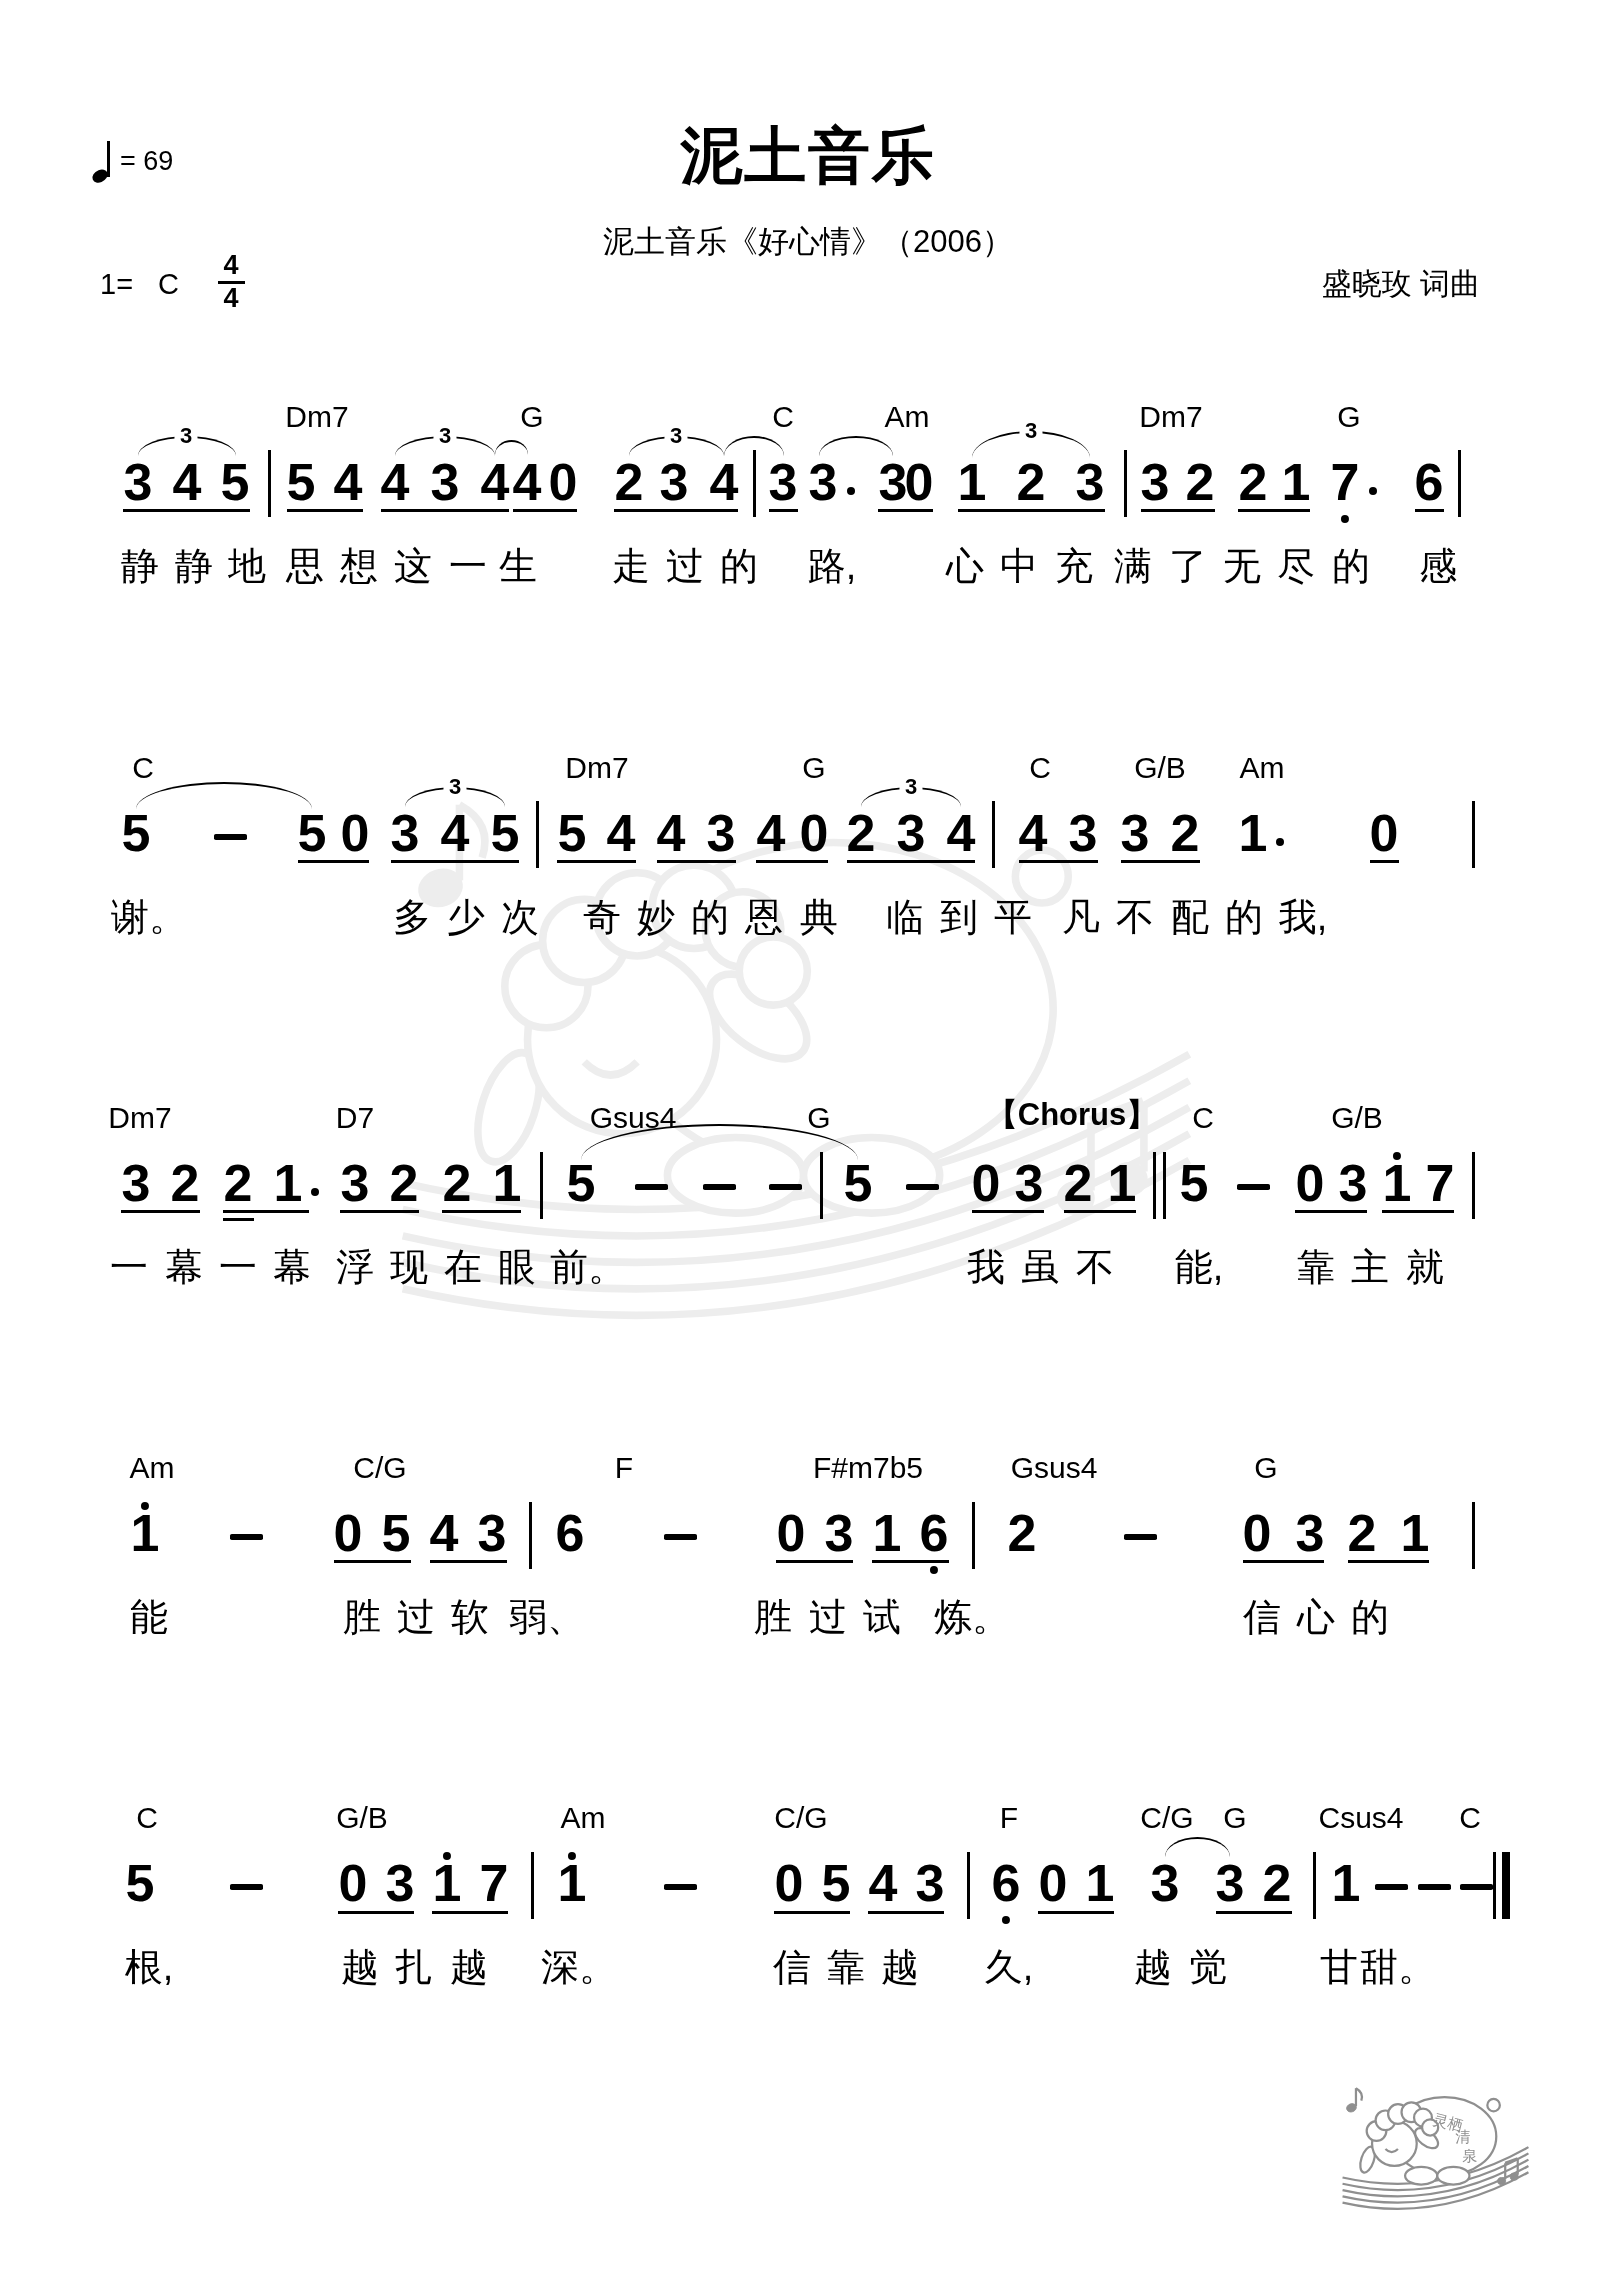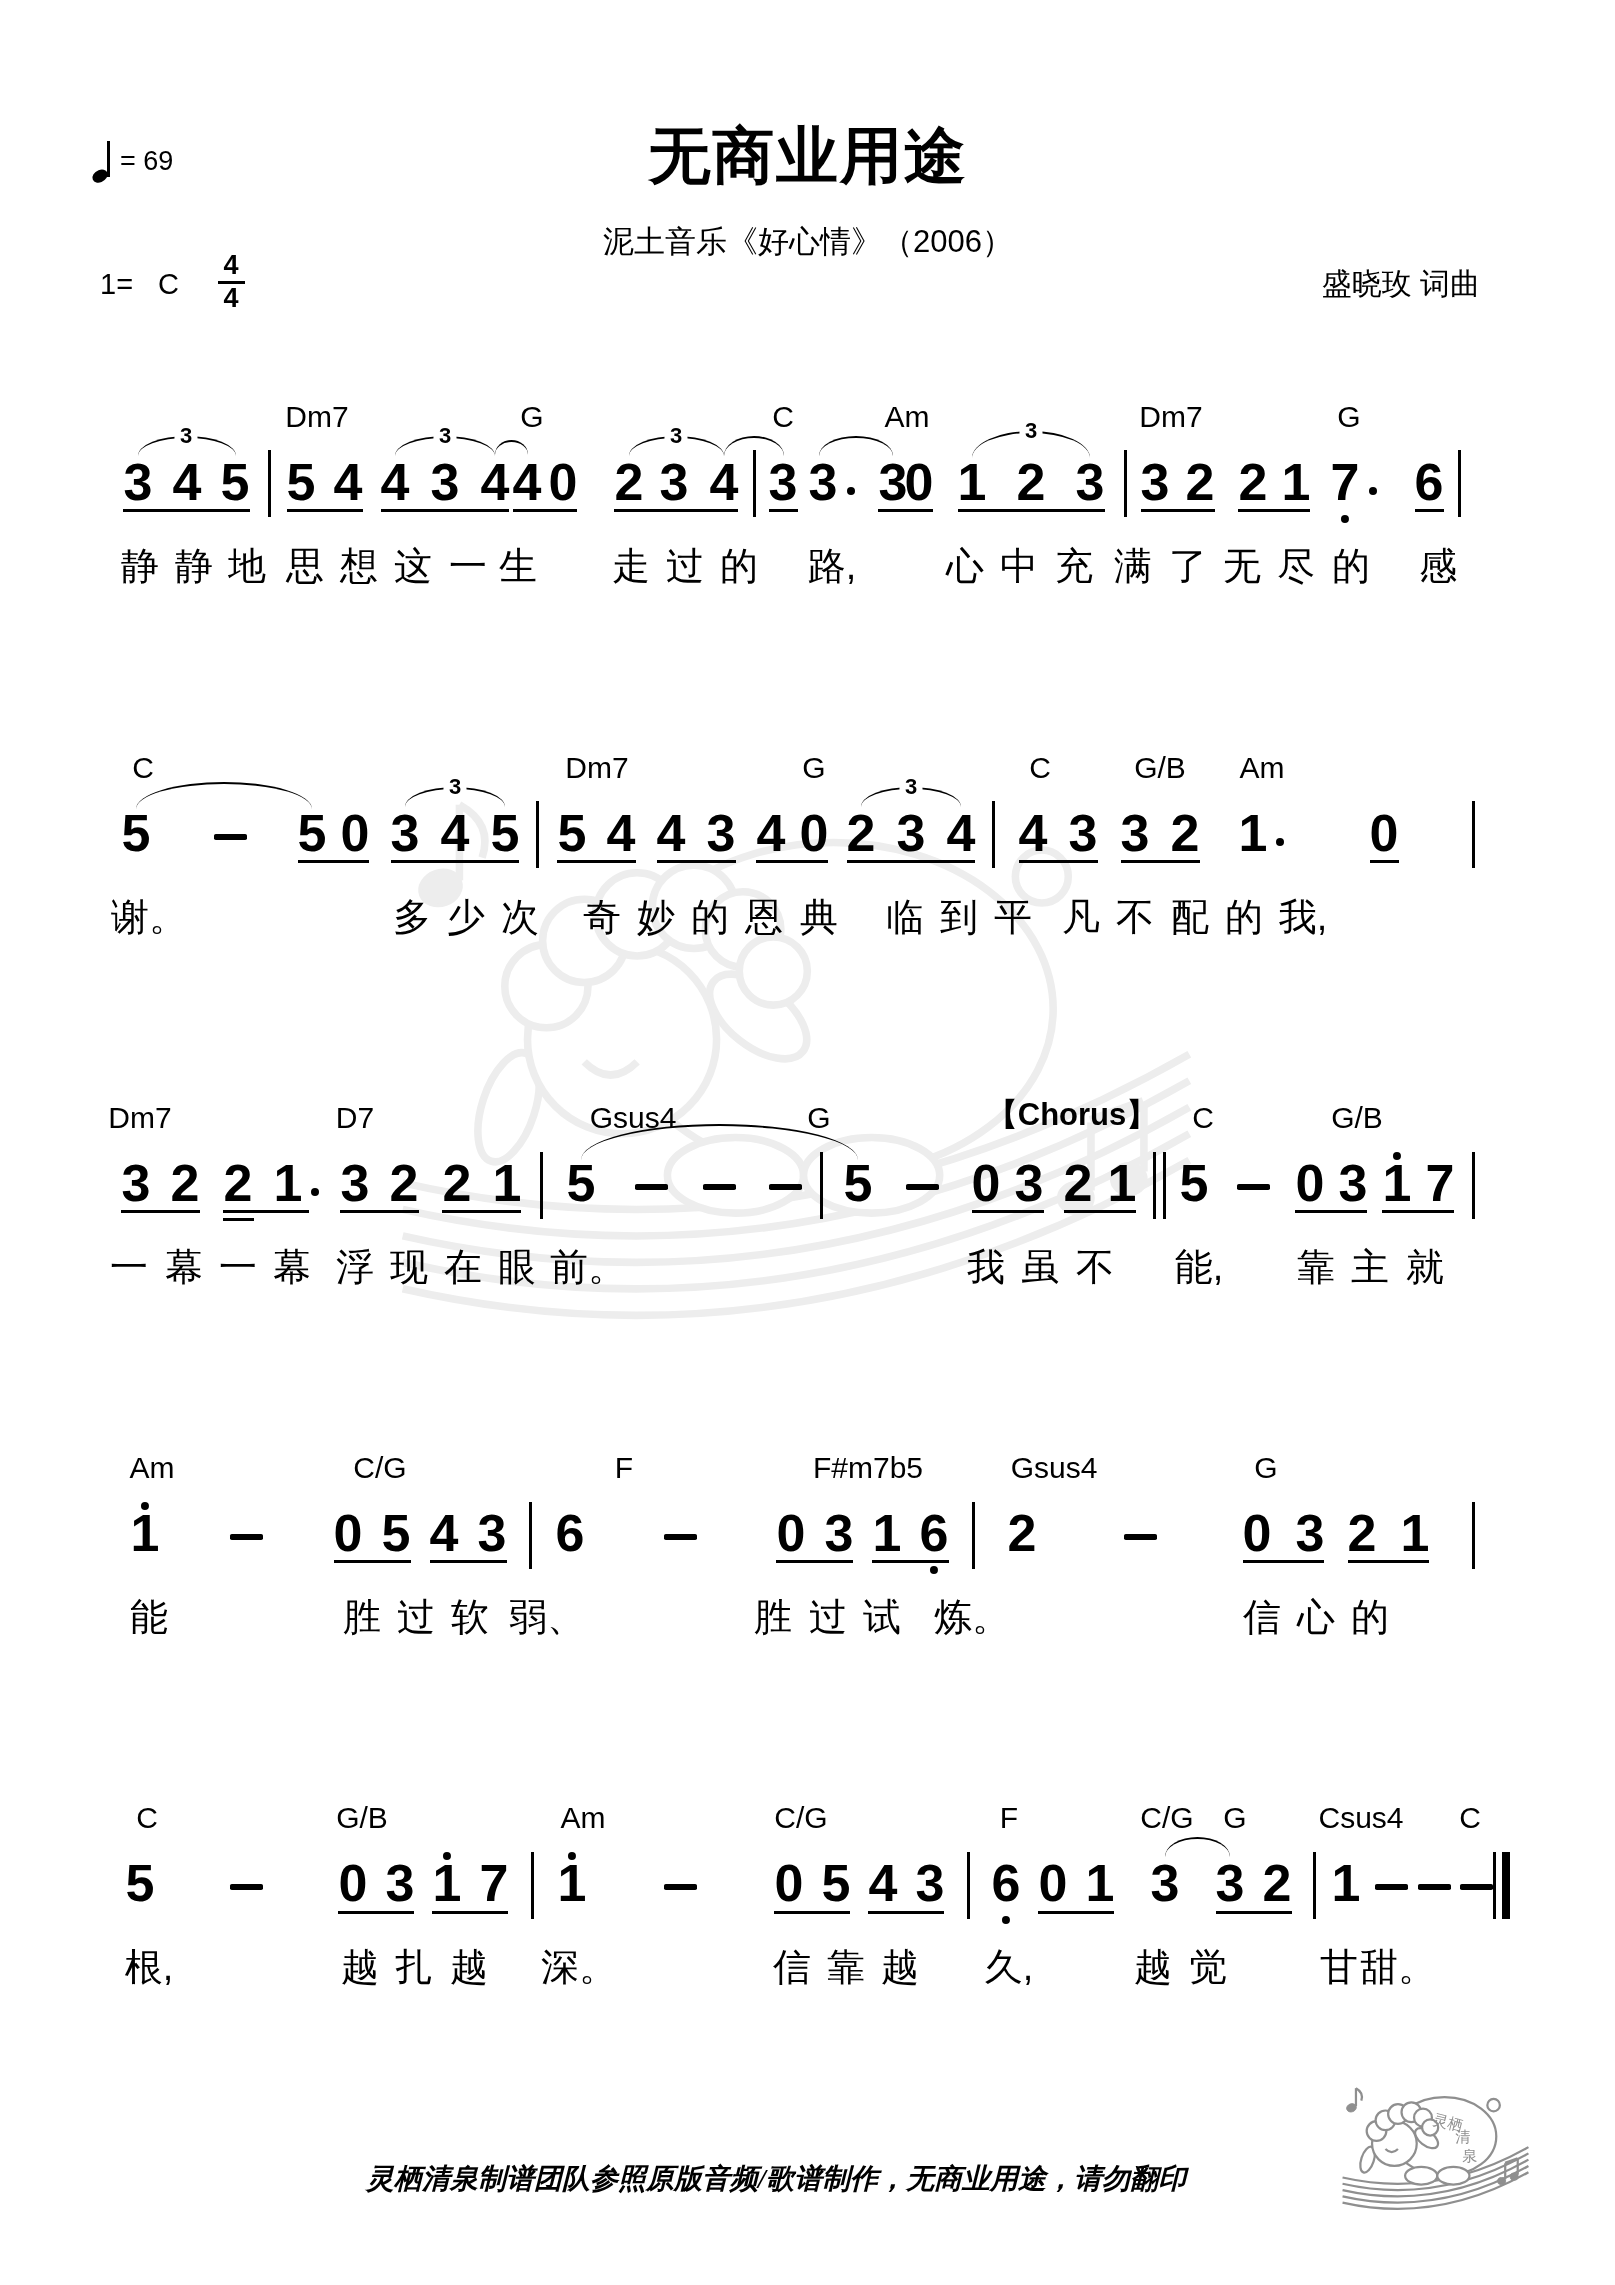--- a/index.html
+++ b/index.html
@@ -73,21 +73,21 @@
     </g>
 
   </svg></div>
 
   <div id="tempo">
     <span class="qhead"></span>
     <span class="qstem"></span>
     <span id="tempo-text">= 69</span>
   </div>
 
-  <div id="title">无商业用途</div>
+  <div id="title">泥土音乐</div>
   <div id="subtitle">泥土音乐《好心情》（2006）</div>
   <div id="credit">盛晓玫 词曲</div>
 
   <div id="keysig">
     <span class="kp">1=</span><span>C</span>
   </div>
   <div id="timesig">
     <div class="num">4</div>
     <div class="fline"></div>
     <div class="num">4</div>
@@ -404,21 +404,20 @@
       <div class="lyric" style="left: 792px; top: 1942px;">信</div>
       <div class="lyric" style="left: 846px; top: 1942px;">靠</div>
       <div class="lyric" style="left: 900px; top: 1942px;">越</div>
       <div class="lyric" style="left: 1009px; top: 1942px;">久,</div>
       <div class="lyric" style="left: 1153px; top: 1942px;">越</div>
       <div class="lyric" style="left: 1208px; top: 1942px;">觉</div>
       <div class="lyric" style="left: 1339px; top: 1942px;">甘</div>
       <div class="lyric" style="left: 1398px; top: 1942px;">甜。</div>
     </div>
 
-  <div id="footer">灵栖清泉制谱团队参照原版音频/歌谱制作，无商业用途，请勿翻印</div>
   <div id="logo"><svg viewBox="0 0 220 160" width="100%" height="100%" xmlns="http://www.w3.org/2000/svg">
     <path d="M6 108 Q 112 132 214 74" fill="none" stroke="#8f8f8f" stroke-width="2.5"></path>
         <path d="M6 115 Q 112 139 214 81" fill="none" stroke="#8f8f8f" stroke-width="2.5"></path>
         <path d="M6 122 Q 112 146 214 88" fill="none" stroke="#8f8f8f" stroke-width="2.5"></path>
         <path d="M6 129 Q 112 153 214 95" fill="none" stroke="#8f8f8f" stroke-width="2.5"></path>
         <path d="M6 136 Q 112 160 214 102" fill="none" stroke="#8f8f8f" stroke-width="2.5"></path>
     <g fill="#ffffff" stroke="#8f8f8f" stroke-width="2.5">
       <circle cx="175" cy="27" r="7"></circle>
       <ellipse cx="120" cy="62" rx="58" ry="44"></ellipse>
       <ellipse cx="100" cy="64" rx="15" ry="8" transform="rotate(38 100 64)"></ellipse>

